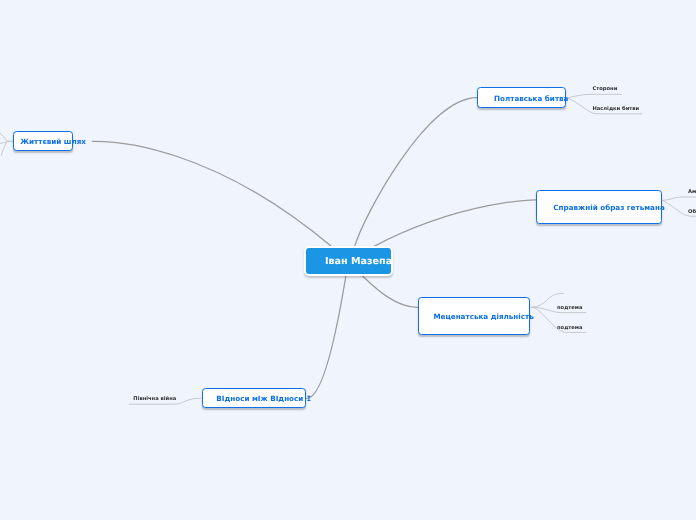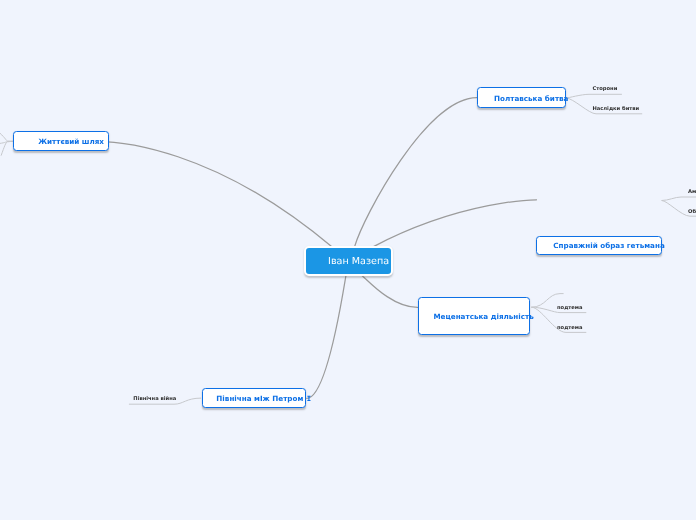--- a/index.html
+++ b/index.html
@@ -4,21 +4,21 @@
 <style>
   html,body{margin:0;padding:0;}
   body{width:696px;height:520px;overflow:hidden;background:#f0f4fd;
        font-family:"DejaVu Sans",sans-serif;
        -webkit-font-smoothing:antialiased;text-rendering:geometricPrecision;}
   #canvas{position:relative;width:696px;height:520px;transform:translateZ(0);}
   svg#links{position:absolute;left:0;top:0;width:696px;height:520px;}
   .node{position:absolute;box-sizing:border-box;display:flex;align-items:center;
         justify-content:center;white-space:nowrap;padding-left:20px;}
   .root{background:#1b96e5;border:2px solid #ffffff;border-radius:5px;color:#fff;
-        font-weight:normal;font-size:9.6px;box-shadow:0 1.3px 1.8px rgba(60,60,60,0.26);}
+        font-weight:bold;font-size:9.6px;box-shadow:0 1.3px 1.8px rgba(60,60,60,0.26);}
   .main{background:#ffffff;border:1.4px solid #0d70e6;border-radius:3.5px;color:#0d70e6;
         font-weight:bold;font-size:7.2px;box-shadow:0 1.2px 1.6px rgba(60,60,60,0.30);}
   .numeral{font-family:"DejaVu Sans Mono",monospace;padding-left:3.4px;font-weight:bold;}
   .leaf{position:absolute;color:#303030;font-size:5.2px;font-weight:bold;white-space:nowrap;line-height:6px;}
 </style>
 </head>
 <body>
 
 <div id="canvas">
 
@@ -50,34 +50,34 @@
   </svg>
 
   <div class="node root" style="left:304.3px;top:246.0px;width:88.5px;height:30.2px;padding-top:1.6px;">
     <span>Іван Мазепа</span>
   </div>
 
   <div class="node main" style="left:476.8px;top:87.4px;width:88.9px;height:20.2px;padding-top:1.8px;">
     <span>Полтавська битва</span>
   </div>
 
-  <div class="node main" style="left:536.4px;top:189.6px;width:125.3px;height:19px;padding-top:1.8px;margin-top:46px;">
+  <div class="node main" style="left:536.4px;top:189.6px;width:125.3px;height:34px;padding-top:1.8px;">
     <span>Справжній образ гетьмана</span>
   </div>
 
   <div class="node main" style="left:417.5px;top:297.1px;width:112.2px;height:38px;padding-top:1.8px;">
     <span>Меценатська діяльність</span>
   </div>
 
   <div class="node main" style="left:201.6px;top:387.8px;width:104.2px;height:20.2px;padding-top:1.8px;">
-    <span>Північна мІж Петром</span>
+    <span>ВІдноси мІж ВІдноси</span>
       <span class="numeral">I</span>
   </div>
 
-  <div class="node main" style="left:13.1px;top:131.0px;width:96px;height:20.2px;padding-top:1.8px;">
+  <div class="node main" style="left:13.1px;top:131.0px;width:60px;height:20.2px;padding-top:1.8px;">
     <span>Життєвий шлях</span>
   </div>
 
   <div class="leaf" style="left:592.4px;top:86.4px;"><span>Сторони</span></div>
   <div class="leaf" style="left:592.4px;top:105.9px;"><span>Наслідки битви</span></div>
   <div class="leaf" style="left:688.0px;top:188.9px;"><span>Ам</span></div>
   <div class="leaf" style="left:688.0px;top:208.9px;"><span>Об</span></div>
   <div class="leaf" style="left:557.0px;top:304.9px;"><span>подтема</span></div>
   <div class="leaf" style="left:557.0px;top:324.7px;"><span>подтема</span></div>
   <div class="leaf" style="left:133.3px;top:396.3px;"><span>Північна війна</span></div>

